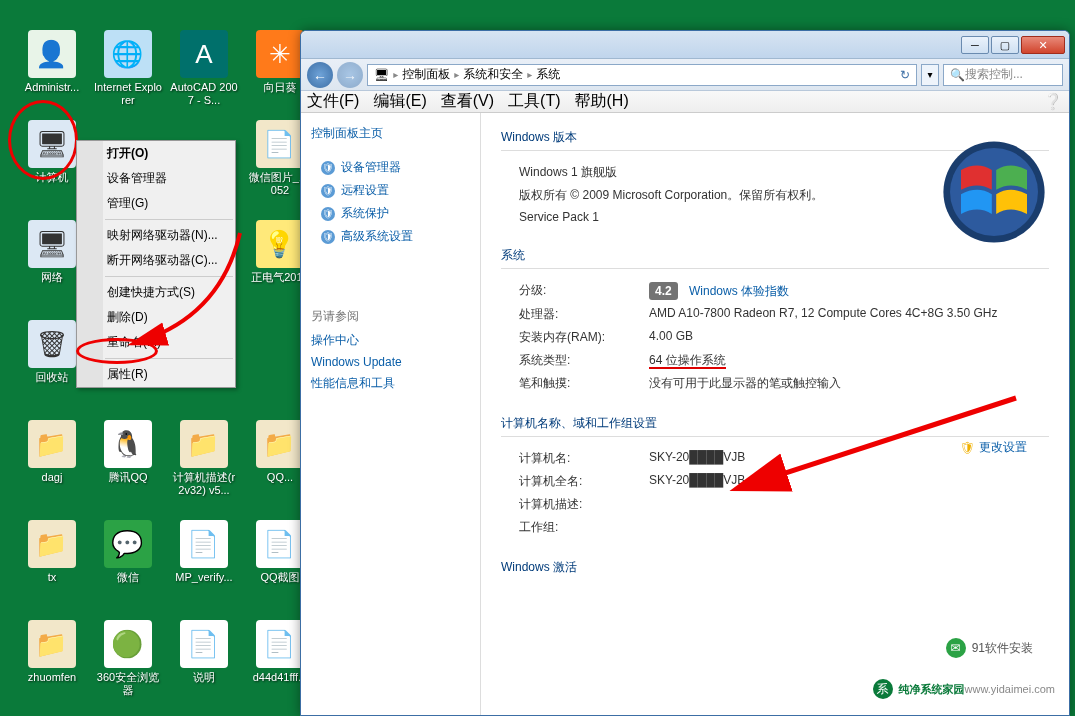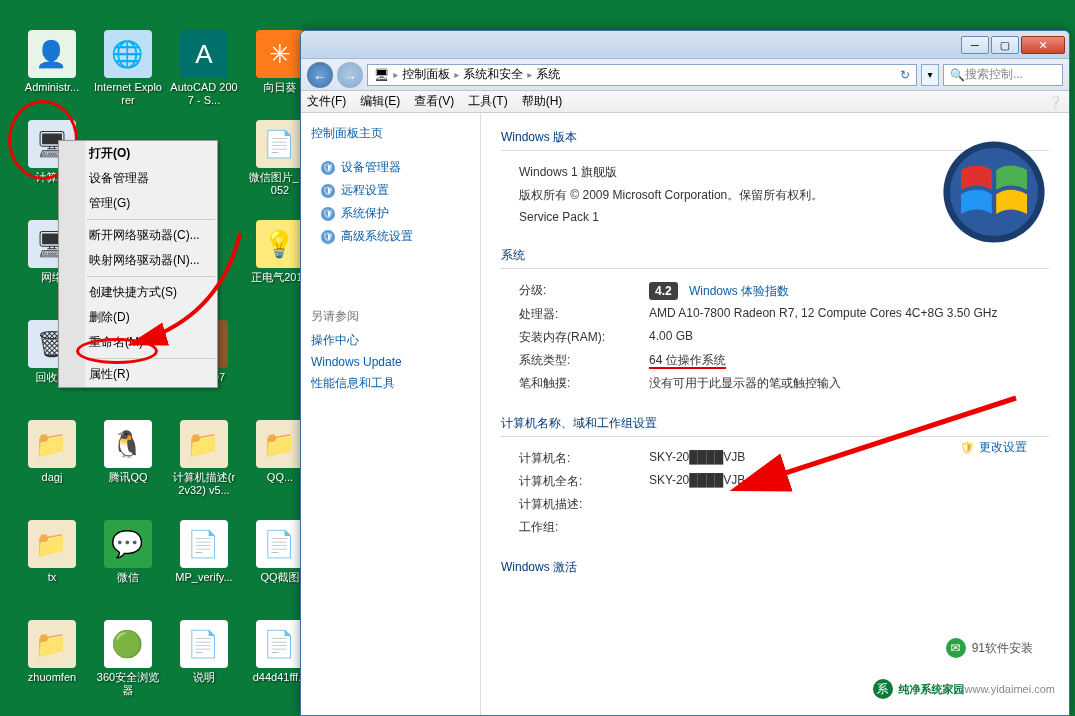--- a/index.html
+++ b/index.html
@@ -24,41 +24,41 @@
 .window { position: absolute; top: 30px; left: 300px; width: 770px; height: 686px; background: #fff; border: 1px solid #3c6ea5; border-radius: 6px 6px 0 0; box-shadow: 0 0 12px rgba(0,0,0,.4); display: flex; flex-direction: column; }
 .titlebar { height: 28px; background: linear-gradient(#d7e4f2, #c0d5ec); border-bottom: 1px solid #a0b8d0; display: flex; justify-content: flex-end; align-items: center; padding: 0 4px; gap: 2px; border-radius: 6px 6px 0 0; }
 .tbtn { width: 28px; height: 18px; border: 1px solid #6a8bb0; border-radius: 2px; background: linear-gradient(#eaf2fb,#cfe0f2); text-align: center; font-size: 11px; line-height: 16px; cursor: pointer; }
 .tbtn.close { background: linear-gradient(#e98a7a,#d1442c); color: #fff; border-color: #a02c1c; width: 44px; }
 .addrbar { height: 32px; background: linear-gradient(#e9eff7,#dde6f0); display: flex; align-items: center; padding: 0 6px; gap: 4px; border-bottom: 1px solid #b8c8da; }
 .navbtn { width: 26px; height: 26px; border-radius: 50%; background: radial-gradient(#6fa3d8,#3c6ea5); color: #fff; text-align: center; line-height: 26px; cursor: pointer; font-size: 14px; }
 .addrbox { flex: 1; height: 22px; background: #fff; border: 1px solid #8ba8c8; display: flex; align-items: center; padding: 0 6px; font-size: 12px; gap: 4px; }
 .addrbox .crumb { cursor: pointer; }
 .addrbox .sep { color: #888; font-size: 10px; }
 .searchbox { width: 120px; height: 22px; background: #fff; border: 1px solid #8ba8c8; display: flex; align-items: center; padding: 0 6px; font-size: 12px; color: #888; }
-.menubar { height: 22px; background: linear-gradient(#f8f8f8,#eee); border-bottom: 1px solid #ccc; display: flex; align-items: center; font-size: 12px; padding: 0 6px; gap: 14px; }
+.menubar { height: 22px; background: linear-gradient(#f8f8f8,#eee); border-bottom: 1px solid #ccc; display: flex; align-items: center; font-size: 16px; padding: 0 6px; gap: 14px; }
 .menubar .mitem { cursor: pointer; }
 .body { flex: 1; display: flex; overflow: hidden; }
 .sidebar { width: 180px; background: #fff; border-right: 1px solid #ddd; padding: 12px 10px; font-size: 12px; }
 .sidebar .home { color: #0a5ea8; cursor: pointer; margin-bottom: 14px; }
 .sidebar .sitem { display: flex; align-items: center; gap: 6px; padding: 3px 0 3px 10px; color: #0a5ea8; cursor: pointer; }
 .sidebar .sicon { width: 14px; height: 14px; border-radius: 50%; background: #5b9bd5; display: inline-flex; align-items: center; justify-content: center; color: #fff; font-size: 9px; }
 .sidebar .also { margin-top: 60px; color: #777; }
 .sidebar .also .hdr { margin-bottom: 4px; }
 .sidebar .also .alink { color: #0a5ea8; cursor: pointer; padding: 3px 0; }
 .content { flex: 1; padding: 16px 20px 0 20px; font-size: 12px; overflow: hidden; position: relative; }
 .content h1 { font-size: 15px; font-weight: normal; color: #003b7a; margin-bottom: 18px; }
 .sect { margin-bottom: 20px; }
 .sect .shdr { color: #003b7a; padding-bottom: 4px; border-bottom: 1px solid #ddd; margin-bottom: 10px; font-size: 12px; }
 .sect .line { display: flex; padding: 3px 0 3px 18px; font-size: 12px; }
 .sect .k { width: 130px; color: #333; }
 .sect .v { color: #333; flex: 1; }
 .winver { position: relative; }
 .winlogo { position: absolute; right: 0; top: 8px; width: 110px; height: 110px; }
 .chg { position: absolute; right: 22px; color: #0a5ea8; cursor: pointer; display: flex; align-items: center; gap: 4px; }
-.ratingbadge { display: inline-block; background: #404040; color: #fff; padding: 2px 6px; border-radius: 3px; font-weight: bold; margin-right: 8px; }
+.ratingbadge { display: inline-block; background: #737373; color: #fff; padding: 2px 6px; border-radius: 3px; font-weight: bold; margin-right: 8px; }
 .wei-link { color: #0a5ea8; cursor: pointer; }
 .underline-red { position: relative; }
 .underline-red::after { content: ""; position: absolute; left: 0; right: 0; bottom: -2px; height: 2px; background: #d00; }
 
 
 .arrow { position: absolute; pointer-events: none; }
 
 
 .wm { position: absolute; font-size: 12px; display: flex; align-items: center; gap: 6px; }
 .wm .logo { width: 20px; height: 20px; border-radius: 50%; background: #0a7a3a; color: #fff; text-align: center; line-height: 20px; font-size: 12px; }
@@ -156,28 +156,28 @@
       <div class="lbl">说明</div>
     </div>
     <div class="dicon" style="left: 246px; top: 620px;">
       <div class="ibox" style="background:#fff;color:#333">📄</div>
       <div class="lbl">d44d41fff...</div>
     </div>
   </div>
 
 <div class="highlight-circle" style="left:8px; top:100px; width:70px; height:80px;"></div>
 
-<div class="ctxmenu" style="left:58px; top:140px; width:152px;">
+<div class="ctxmenu" style="left:76px; top:140px; width:152px;">
   <div class="leftbar"></div>
   <div class="item bold">打开(O)</div>
   <div class="item">设备管理器</div>
   <div class="item">管理(G)</div>
   <div class="sep"></div>
+  <div class="item">映射网络驱动器(N)...</div>
   <div class="item">断开网络驱动器(C)...</div>
-  <div class="item">映射网络驱动器(N)...</div>
   <div class="sep"></div>
   <div class="item">创建快捷方式(S)</div>
   <div class="item">删除(D)</div>
   <div class="item">重命名(M)</div>
   <div class="sep"></div>
   <div class="item">属性(R)</div>
 </div>
 <div class="highlight-circle" style="left:76px; top:338px; width:82px; height:26px; border-radius:50%/50%;"></div>
 
 <svg class="arrow" style="left:110px; top:228px; width:140px; height:130px;">

